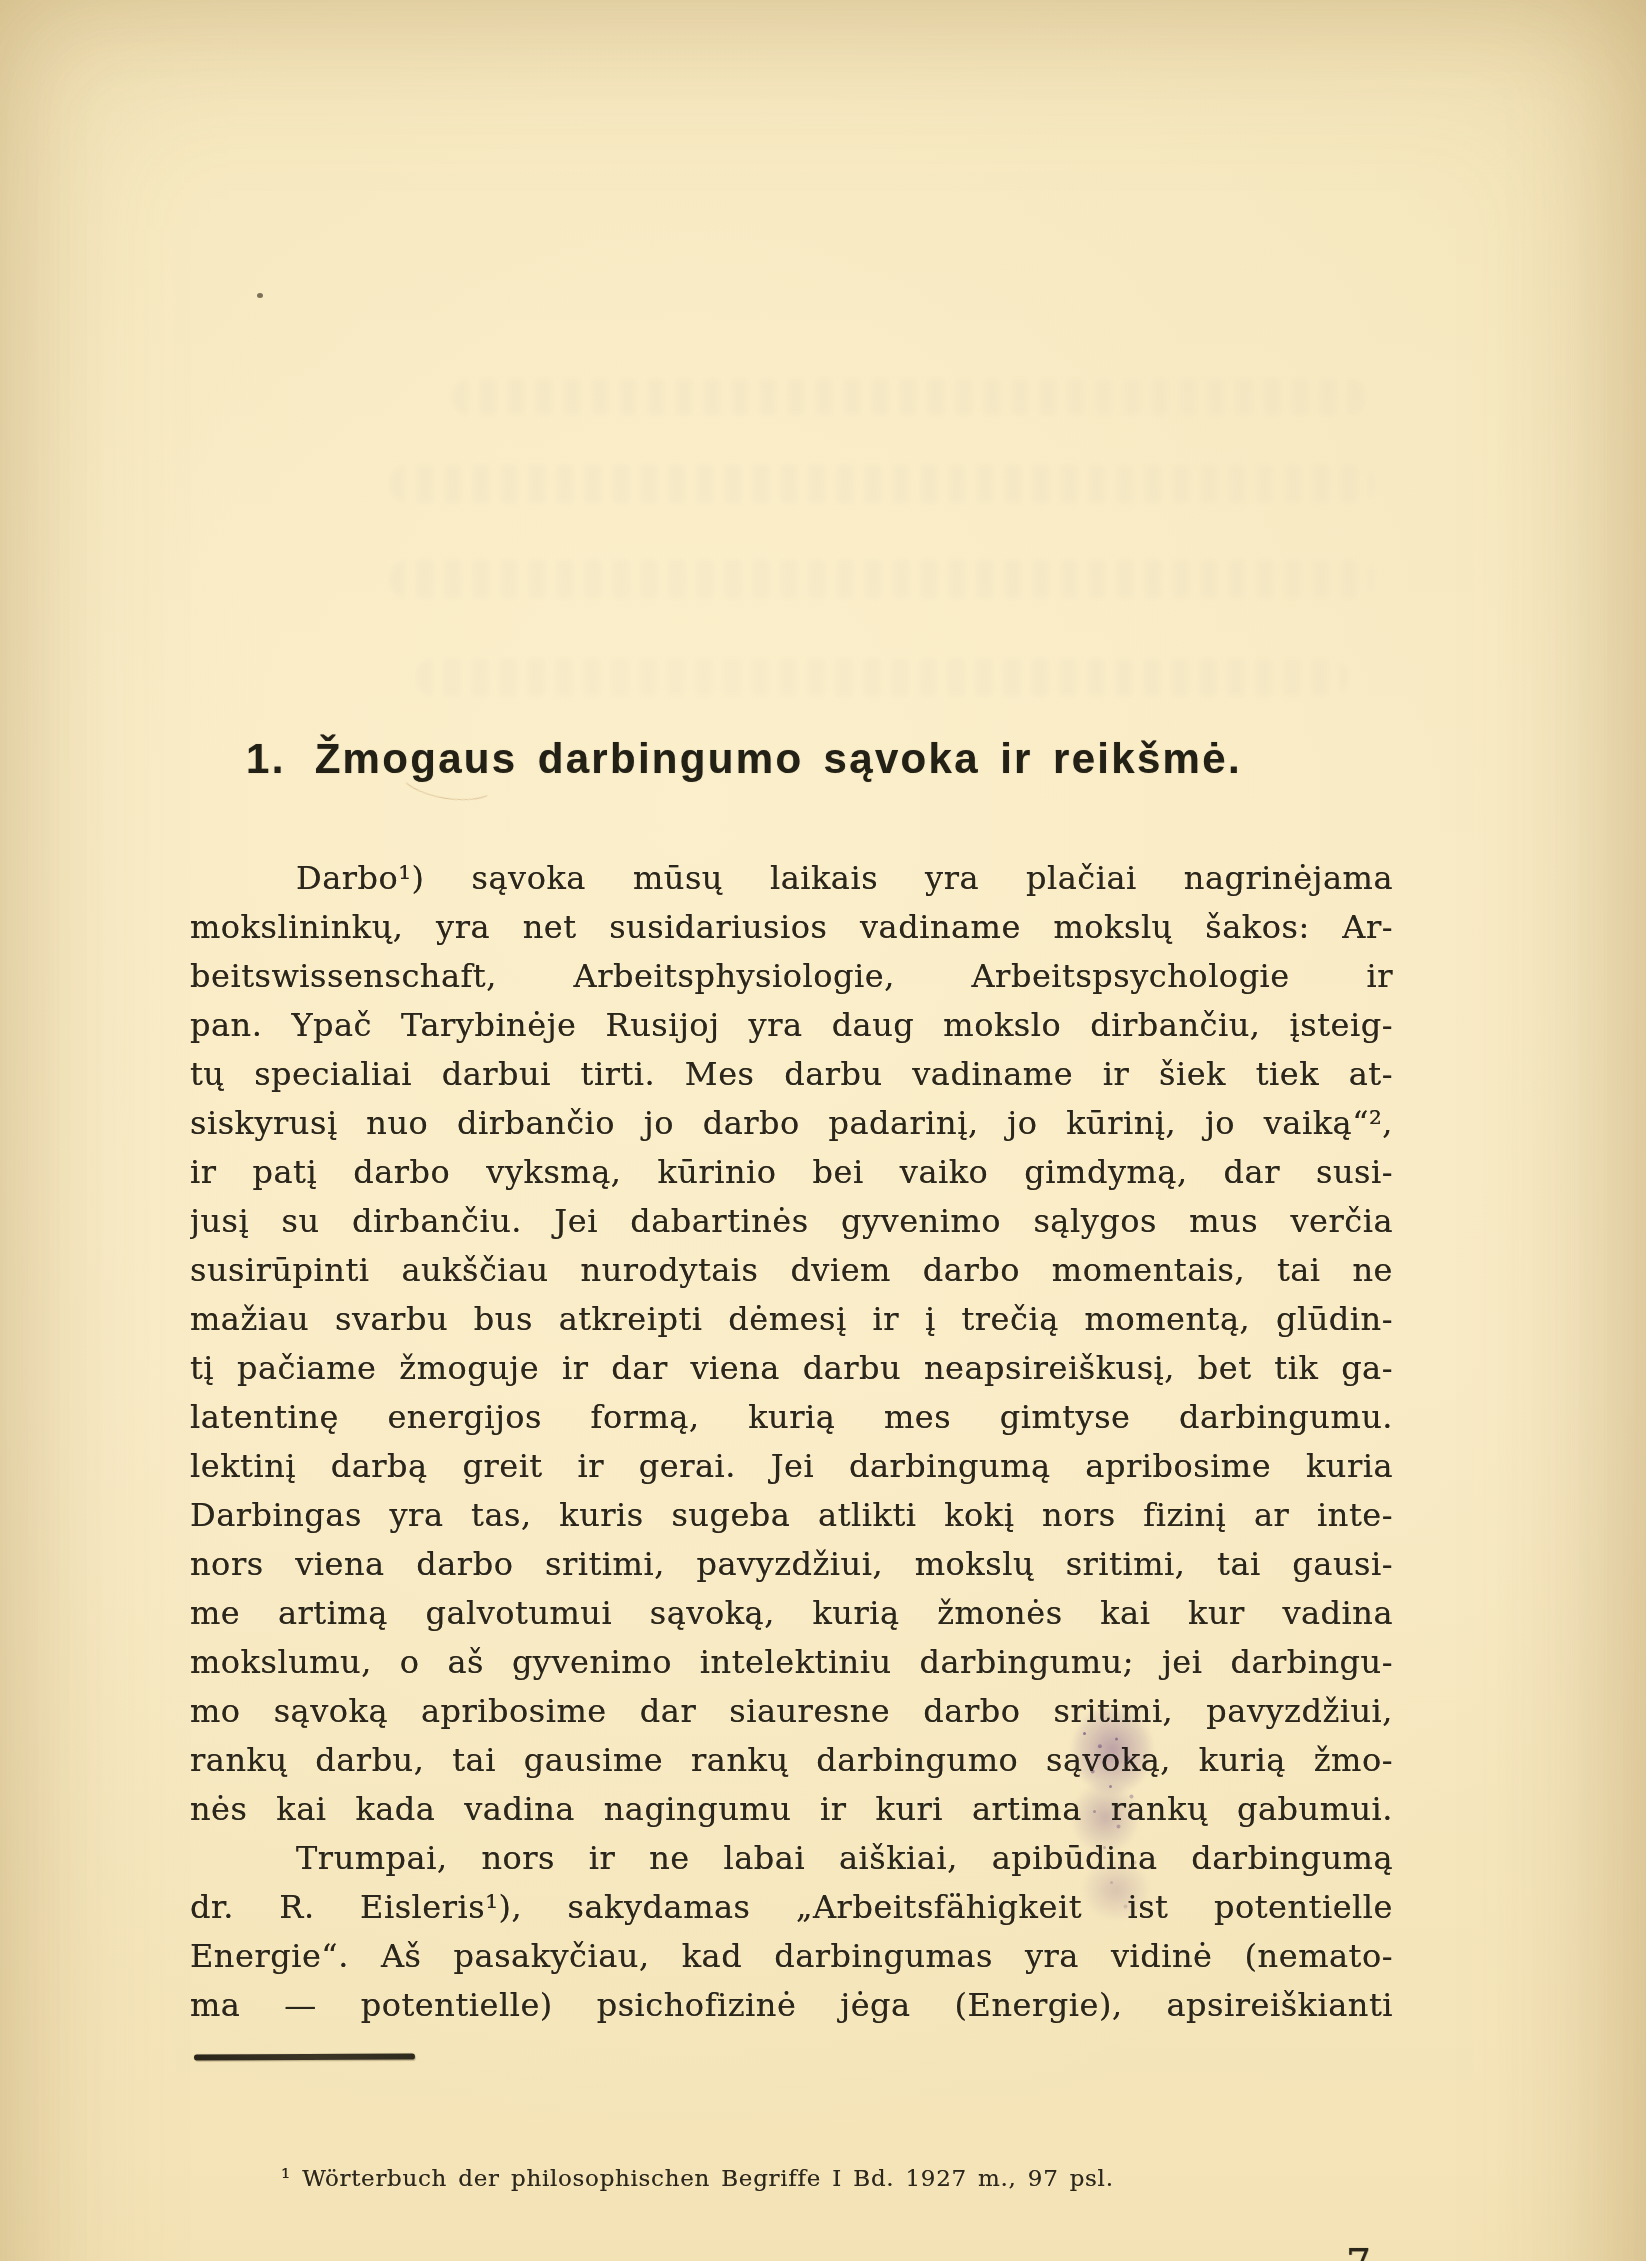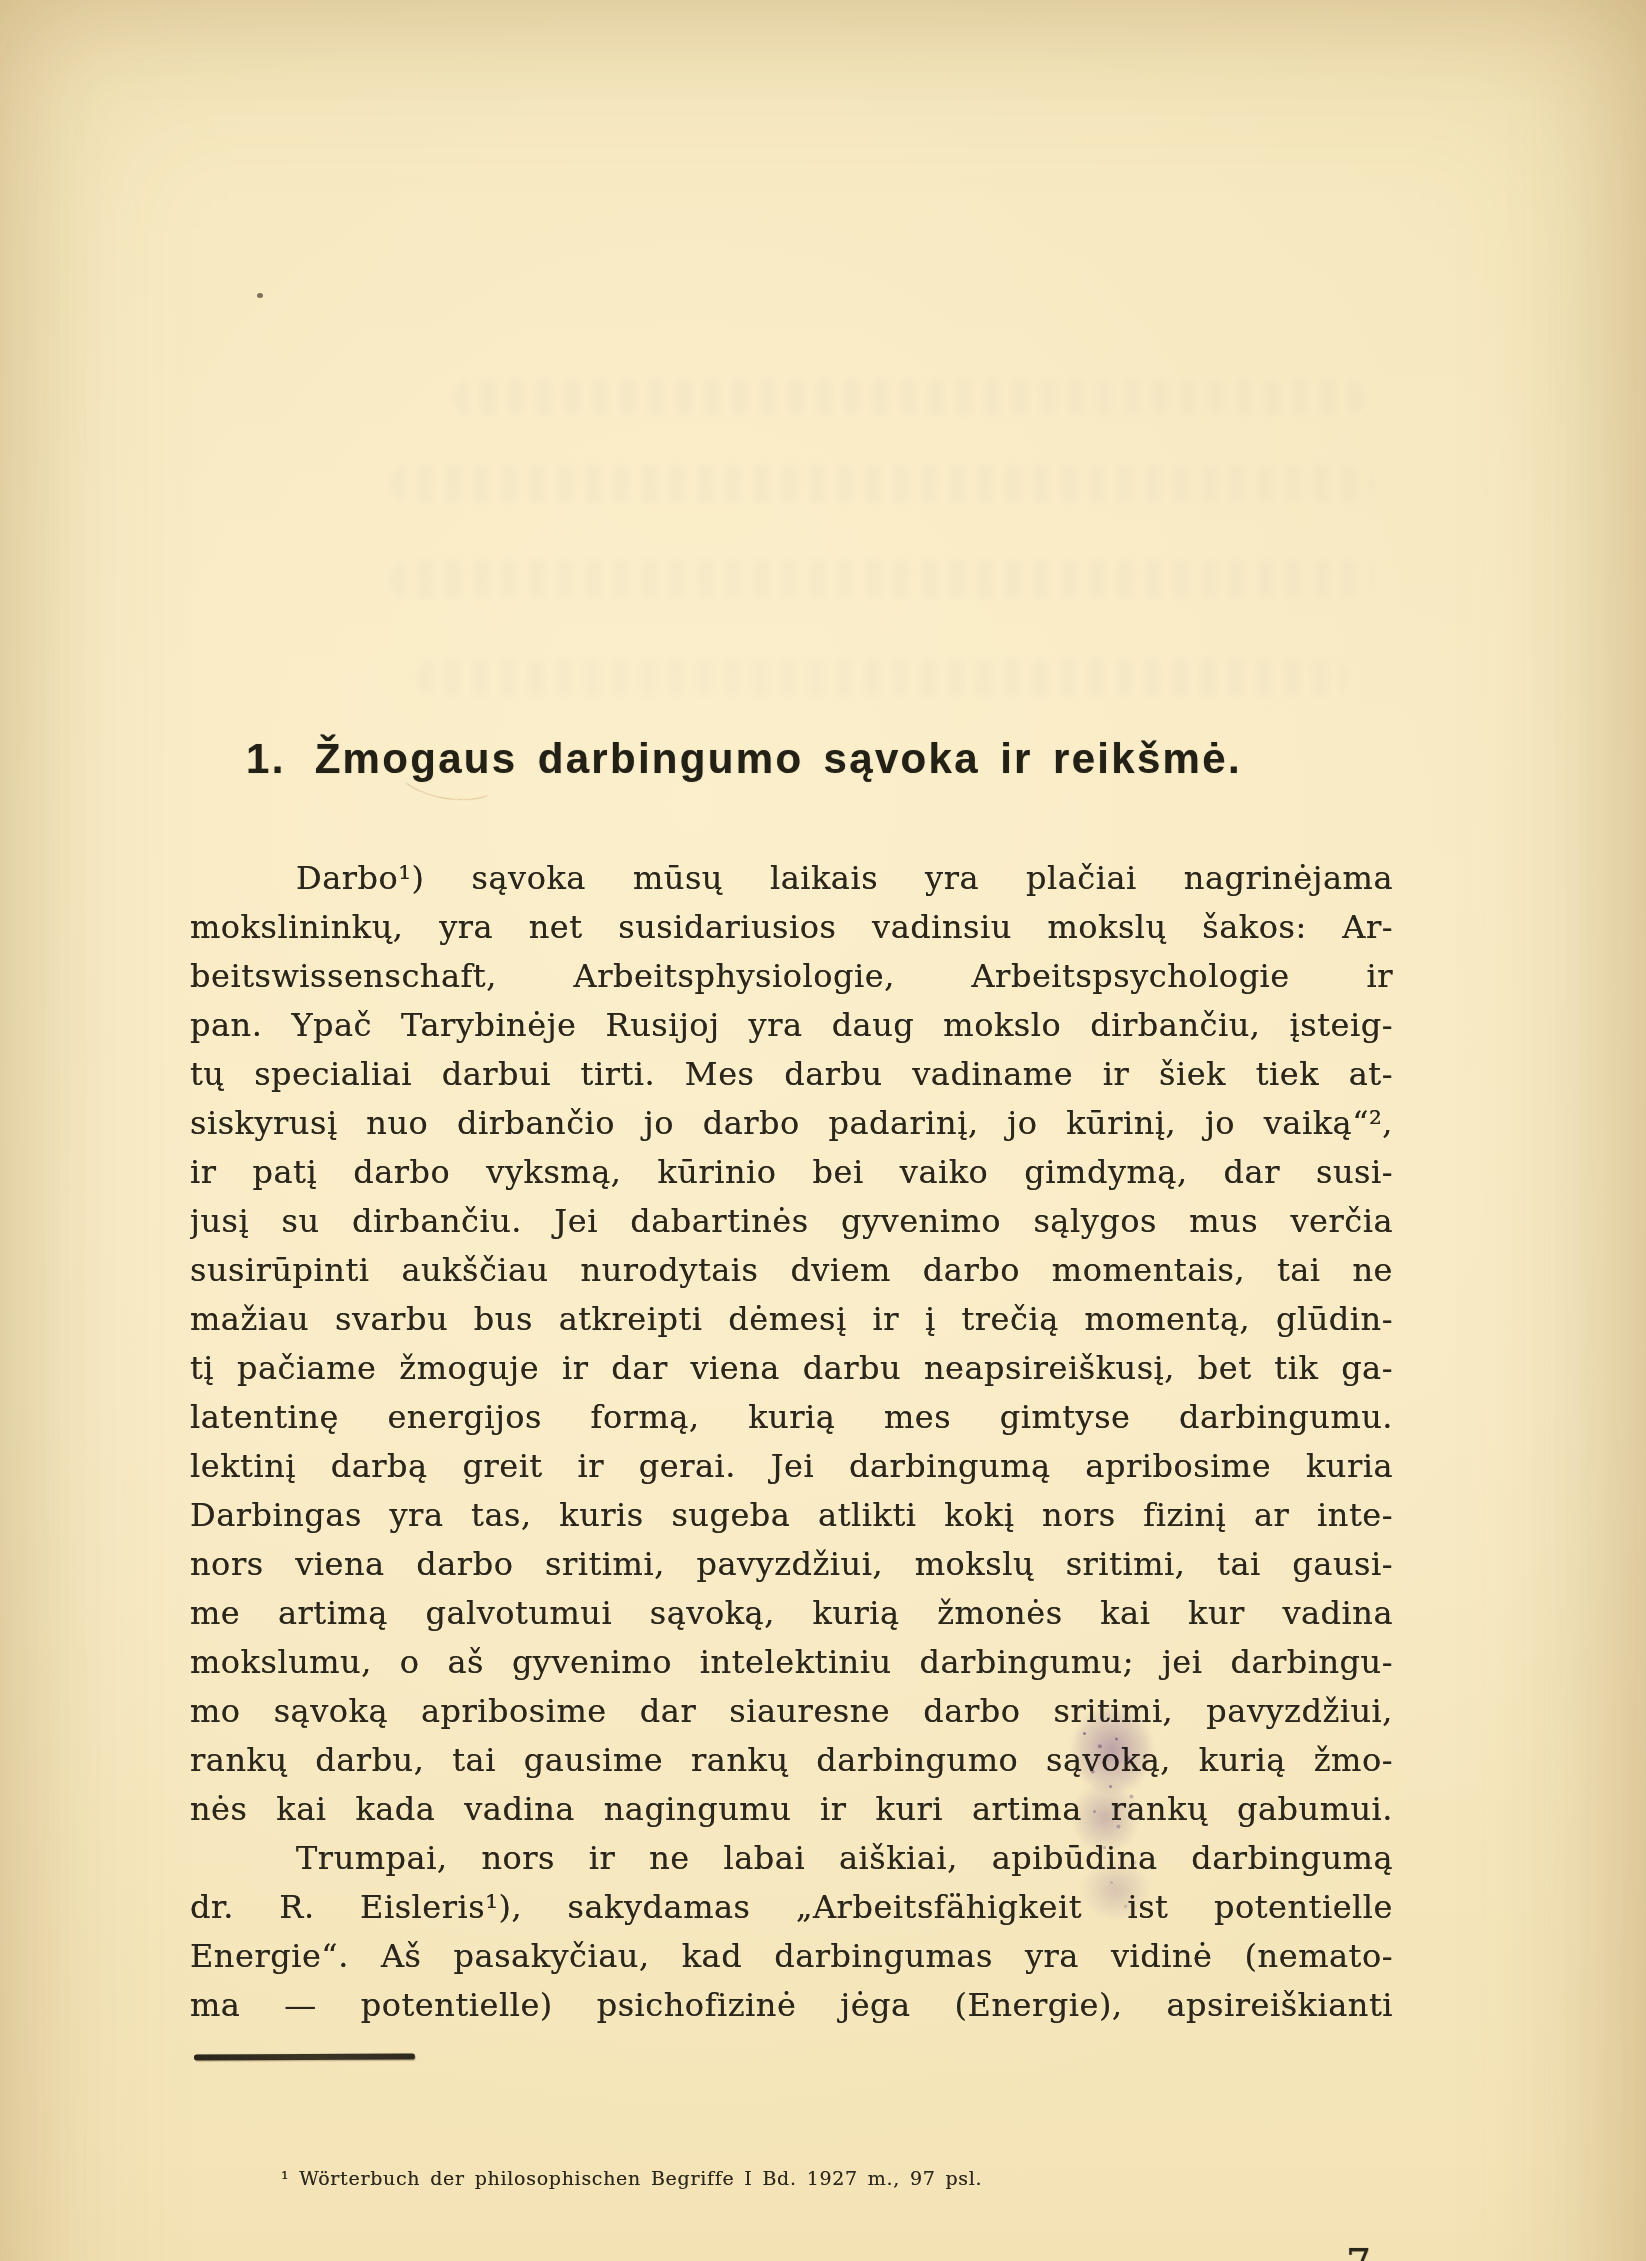--- a/index.html
+++ b/index.html
@@ -52,21 +52,21 @@
   .body-text .line.indent { text-indent:106px; }
   
   .fn-separator {
     position:absolute; left:194px; top:2054px; width:221px; height:5.9px;
     background:linear-gradient(90deg,#292519,#3b3526 55%,#2e2a1e);
     border-radius:3.2px; transform:rotate(-.2deg);
     box-shadow:0.9px 1.4px 0.9px rgba(90,75,40,.25), 0 0 0.9px rgba(40,35,20,.5);
   }
   .footnote {
     position:absolute; left:281px; top:2161px;
-    font-size:19px; line-height:35px; color:#2b271c;
+    font-size:23px; line-height:35px; color:#2b271c;
     letter-spacing:0.7px; word-spacing:3.2px; white-space:nowrap;
     text-shadow:0 0 0.5px rgba(48,42,28,.55);
   }
   .page-number {
     position:absolute; left:1346px; top:2242px;
     font-size:39px; line-height:43px; color:#2a2619;
     text-shadow:0 0 0.9px rgba(40,35,20,.55), 0.7px 0 0 rgba(40,35,20,.35);
   }
   
   .ink-smudge {
@@ -111,21 +111,21 @@
 
   <div class="fiber"></div>
 
   <div class="heading">
     <span>1.</span>
     <span>Žmogaus darbingumo sąvoka ir reikšmė.</span>
   </div>
 
   <div class="body-text">
       <div class="line indent">Darbo¹) sąvoka mūsų laikais yra plačiai nagrinėjama</div>
-      <div class="line">mokslininkų, yra net susidariusios vadinsiu mokslų šakos: Ar-</div>
+      <div class="line">mokslininkų, yra net susidariusios vadiname mokslų šakos: Ar-</div>
       <div class="line">beitswissenschaft, Arbeitsphysiologie, Arbeitspsychologie ir</div>
       <div class="line">pan. Ypač Tarybinėje Rusijoj yra daug mokslo dirbančiu, įsteig-</div>
       <div class="line">tų specialiai darbui tirti. Mes darbu vadiname ir šiek tiek at-</div>
       <div class="line">siskyrusį nuo dirbančio jo darbo padarinį, jo kūrinį, jo vaiką“²,</div>
       <div class="line">ir patį darbo vyksmą, kūrinio bei vaiko gimdymą, dar susi-</div>
       <div class="line">jusį su dirbančiu. Jei dabartinės gyvenimo sąlygos mus verčia</div>
       <div class="line">susirūpinti aukščiau nurodytais dviem darbo momentais, tai ne</div>
       <div class="line">mažiau svarbu bus atkreipti dėmesį ir į trečią momentą, glūdin-</div>
       <div class="line">tį pačiame žmoguje ir dar viena darbu neapsireiškusį, bet tik ga-</div>
       <div class="line">latentinę energijos formą, kurią mes gimtyse darbingumu.</div>

